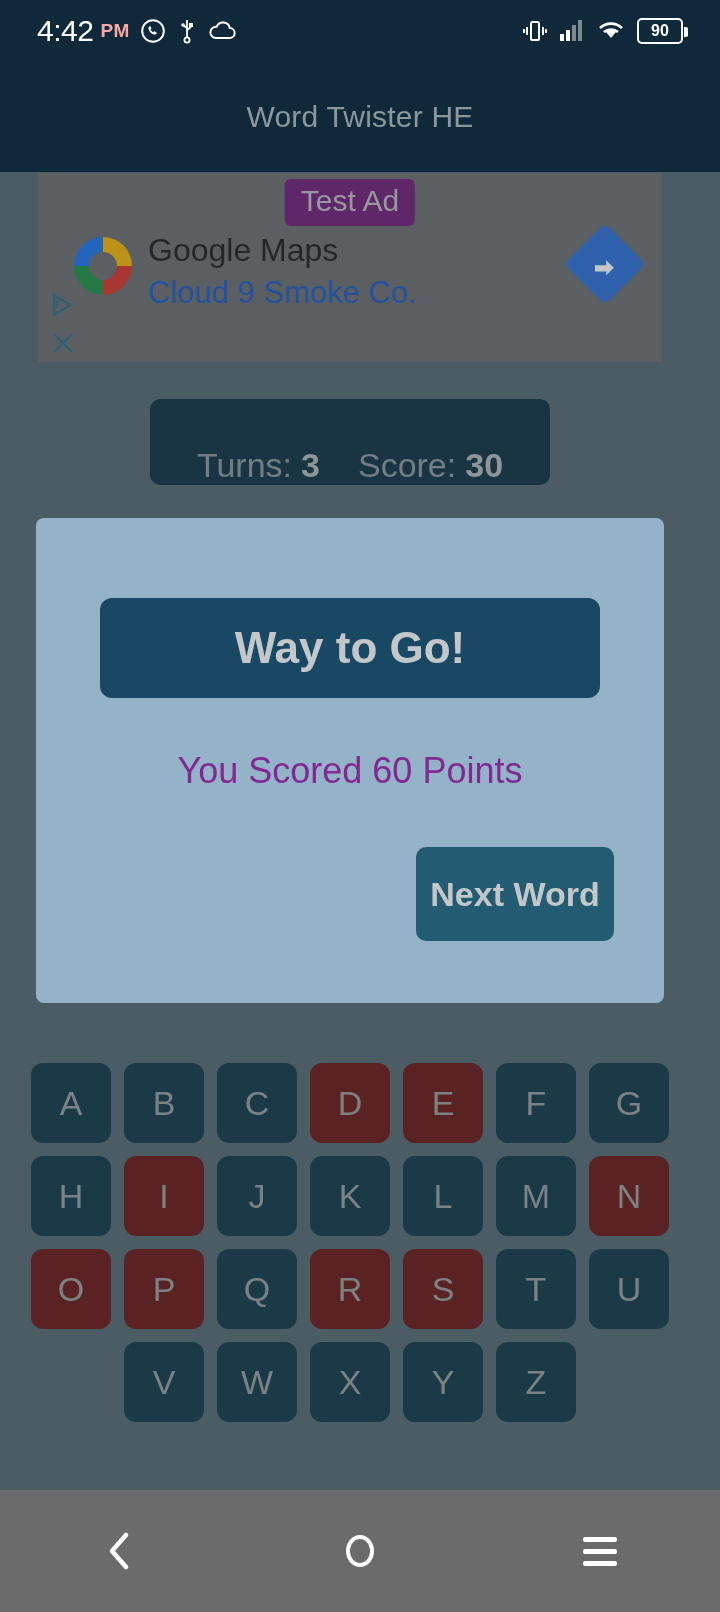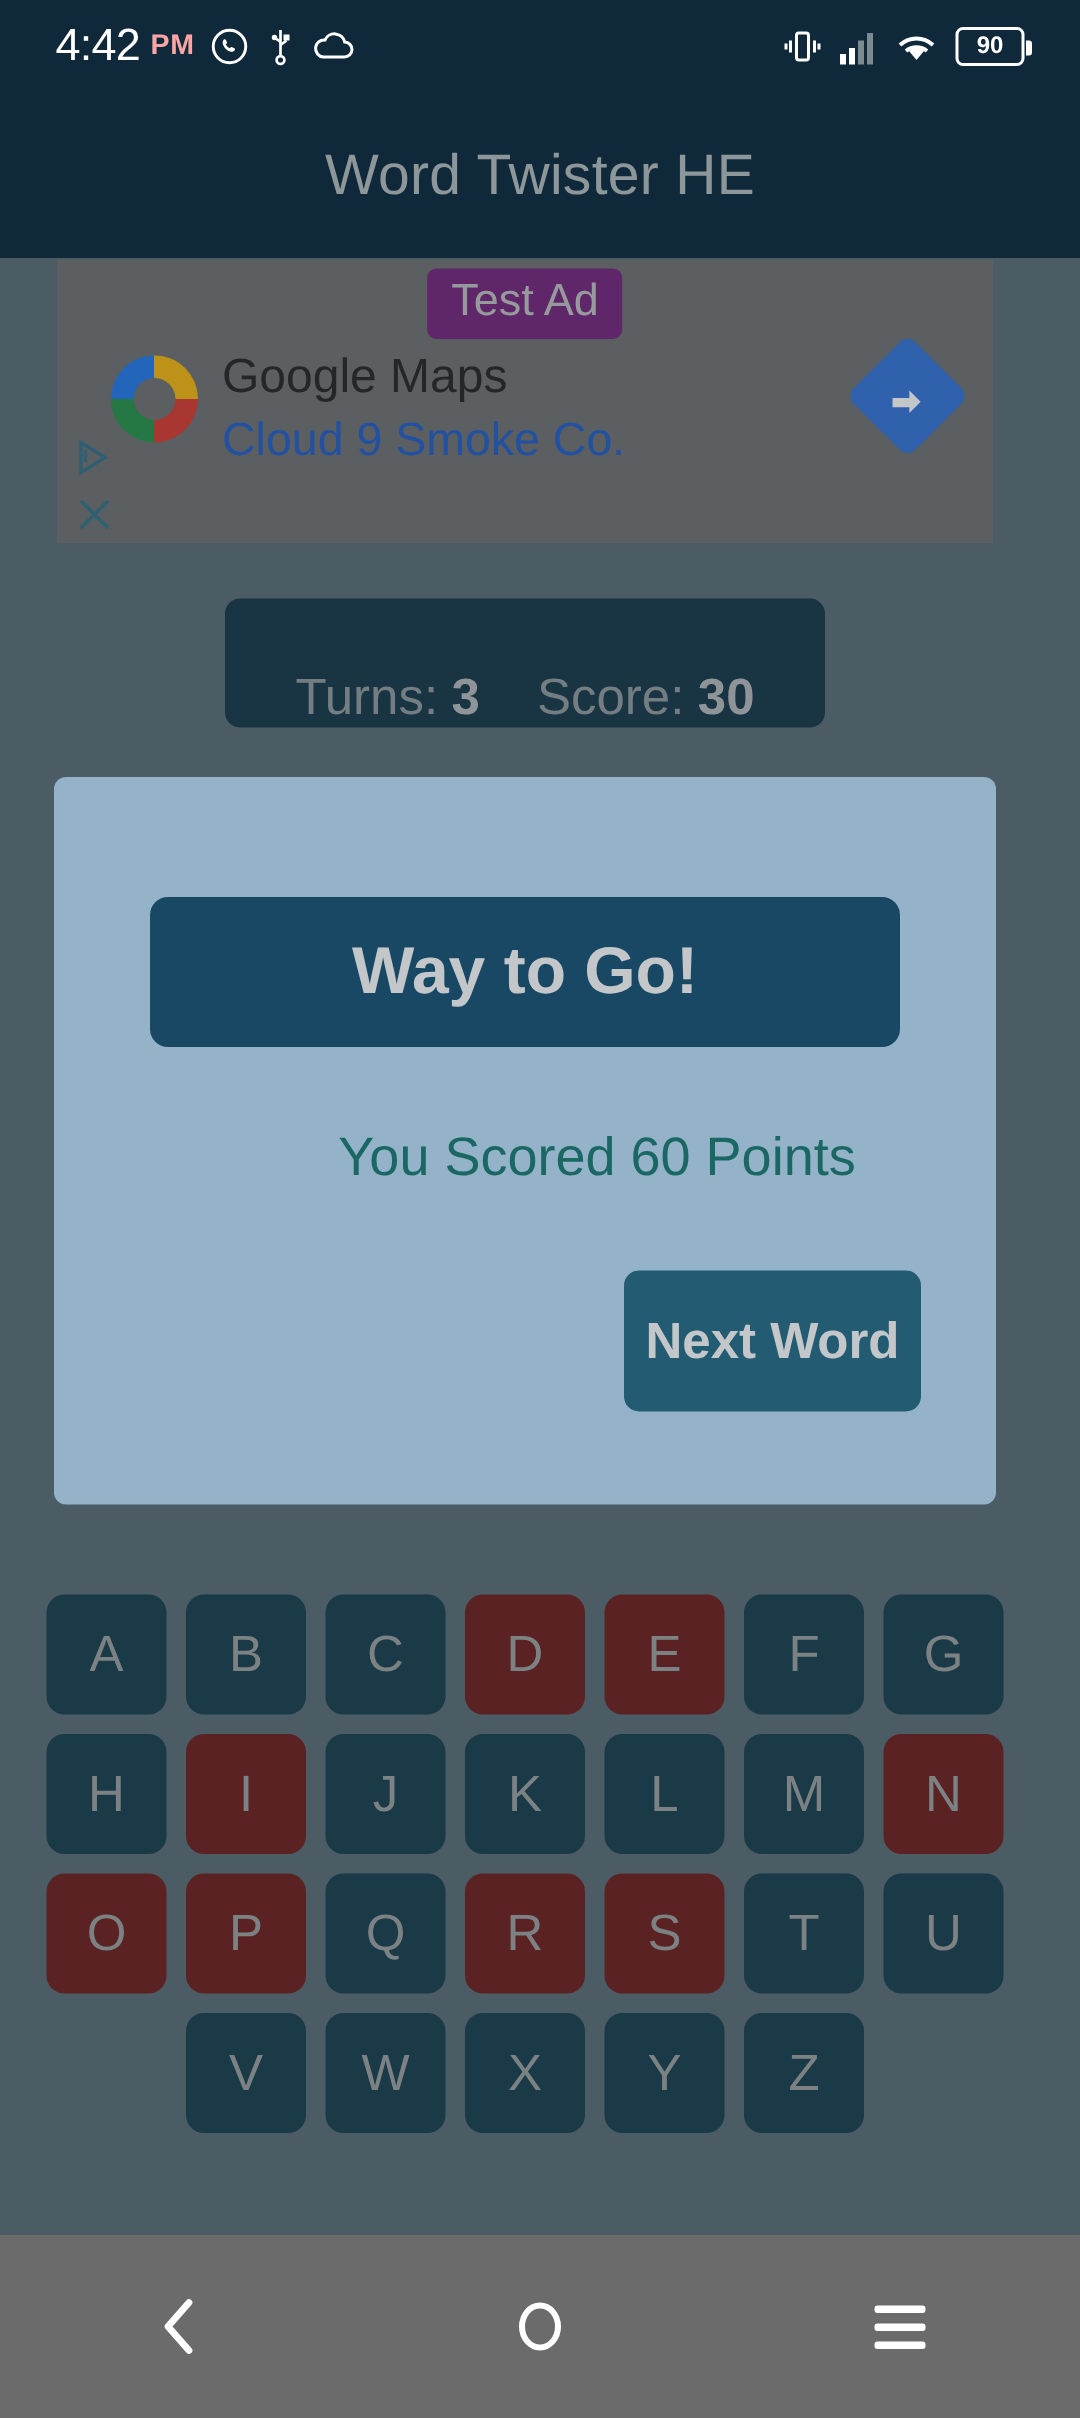--- a/index.html
+++ b/index.html
@@ -18,21 +18,21 @@
 
   
   #status-bar {
     position: absolute; top: 0; left: 0;
     width: 720px; height: 62px;
     background: #10293a;
     display: flex; align-items: center;
     padding: 0 37px;
   }
   .sb-left { display: flex; align-items: center; gap: 10px; flex: 1; }
-  .sb-right { display: flex; align-items: flex-end; gap: 11px; }
+  .sb-right { display: flex; align-items: flex-start; gap: 11px; }
   .sb-time {
     color: #ffffff; font-size: 30px; font-weight: 500;
     letter-spacing: -0.5px;
   }
   .sb-ampm {
     color: #fca5a5; font-size: 19px; font-weight: 600;
     margin-left: -3px; letter-spacing: 0.5px;
   }
   .sb-icon { display: inline-flex; align-items: center; justify-content: center; }
   .battery {
@@ -48,21 +48,21 @@
   .battery span { color: #ffffff; font-size: 16px; font-weight: 700; line-height: 1; }
 
   
   #app-bar {
     position: absolute; top: 62px; left: 0;
     width: 720px; height: 110px;
     background: #10293a;
     display: flex; align-items: center; justify-content: center;
   }
   #app-title {
-    color: #8d9699; font-size: 38px; font-weight: 400;
+    color: #8d9699; font-size: 30px; font-weight: 400;
     letter-spacing: 0.2px;
     text-align: center;
   }
 
   
   #ad-banner {
     position: absolute; top: 173px; left: 38px;
     width: 624px; height: 189px;
     background: #6a6a6a;
     overflow: hidden;
@@ -140,21 +140,21 @@
     background: #0c4a6e;
     border-radius: 12px;
     display: flex; align-items: center; justify-content: center;
   }
   #dialog-title-text {
     color: #ffffff; font-size: 44px; font-weight: 700;
   }
   #dialog-message {
     position: absolute; top: 232px; left: 0; width: 100%;
     text-align: center;
-    color: #0f766e; font-size: 36px; font-weight: 400; margin-left: 48px;
+    color: #a21caf; font-size: 36px; font-weight: 400;
   }
   #next-word-button {
     position: absolute; right: 50px; bottom: 62px;
     width: 198px; height: 94px;
     background: #1a6682;
     border: none; border-radius: 10px;
     color: #ffffff; font-size: 34px; font-weight: 700;
     font-family: "Liberation Sans", sans-serif;
     cursor: pointer;
   }

